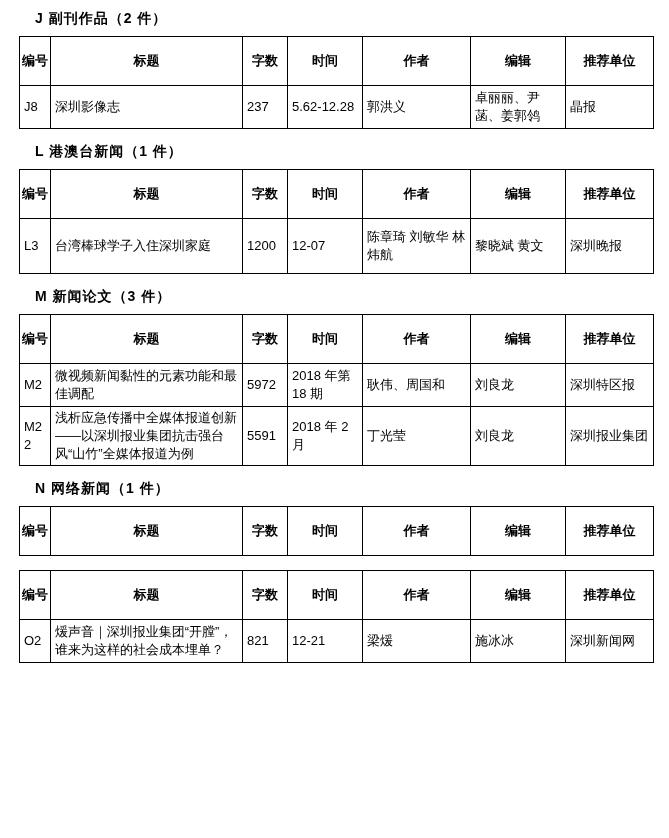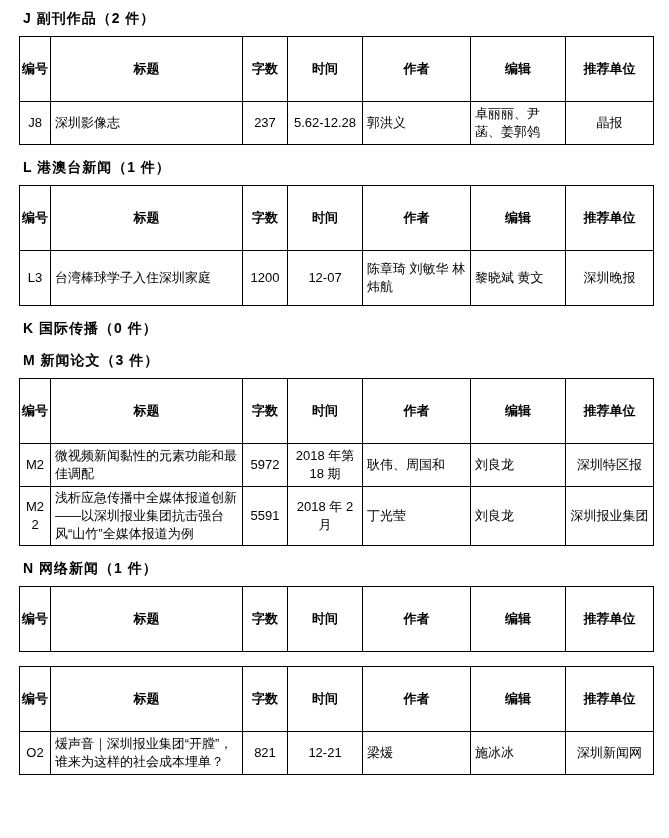--- a/index.html
+++ b/index.html
@@ -6,21 +6,21 @@
   body{
     width:669px;min-height:838px;
     font-family:"Liberation Sans","DejaVu Sans",sans-serif;
     color:#000;
     -webkit-font-smoothing:antialiased;
   }
   .page{padding:8px 16px 14px 19px;}
   .sec{margin:0 0 14px 0;}
   .sec-h{
     font-size:14px;font-weight:bold;
-    margin:12px 0 8px 4px;
+    margin:12px 0 8px 16px;
     letter-spacing:1px;
   }
   .sec:first-child .sec-h{margin-top:2px;}
   table.grid{
     border-collapse:collapse;
     table-layout:fixed;
     width:634px;
   }
   table.grid th, table.grid td{
     border:1px solid #000;
@@ -28,23 +28,23 @@
     line-height:18px;
     padding:2px 4px;
     vertical-align:middle;
     word-break:break-all;
     overflow:hidden;
   }
   table.grid th{
     font-weight:bold;
     text-align:center;
     height:36px;
-    padding:14px 1px;
-  }
-  td.c{text-align:center;}
+    padding:6px 1px;
+  }
+  td.c{text-align:left;}
   td.l{text-align:left;}
   
   tr.h20 td{height:20px;}
   tr.h24 td{height:24px;}
   tr.h38 td{height:38px;}
   tr.h50 td{height:50px;}
   tr.h52 td{height:52px;}
   tr.h54 td{height:54px;}
   col.w-id{width:31px;}
   col.w-title{width:192px;}
@@ -123,21 +123,20 @@
         <td class="c">12-07</td>
         <td class="l">陈章琦 刘敏华 林炜航</td>
         <td class="l">黎晓斌 黄文</td>
         <td class="c">深圳晚报</td>
       </tr>
     </tbody>
       </table>
   </div>
 
   <div class="sec">
-    <div class="sec-h">K 国际传播（0 件）</div>
   </div>
 
   <div class="sec">
     <div class="sec-h">M 新闻论文（3 件）</div>
     <table class="grid">
       <colgroup>
           <col class="w-id">
           <col class="w-title">
           <col class="w-words">
           <col class="w-time">

